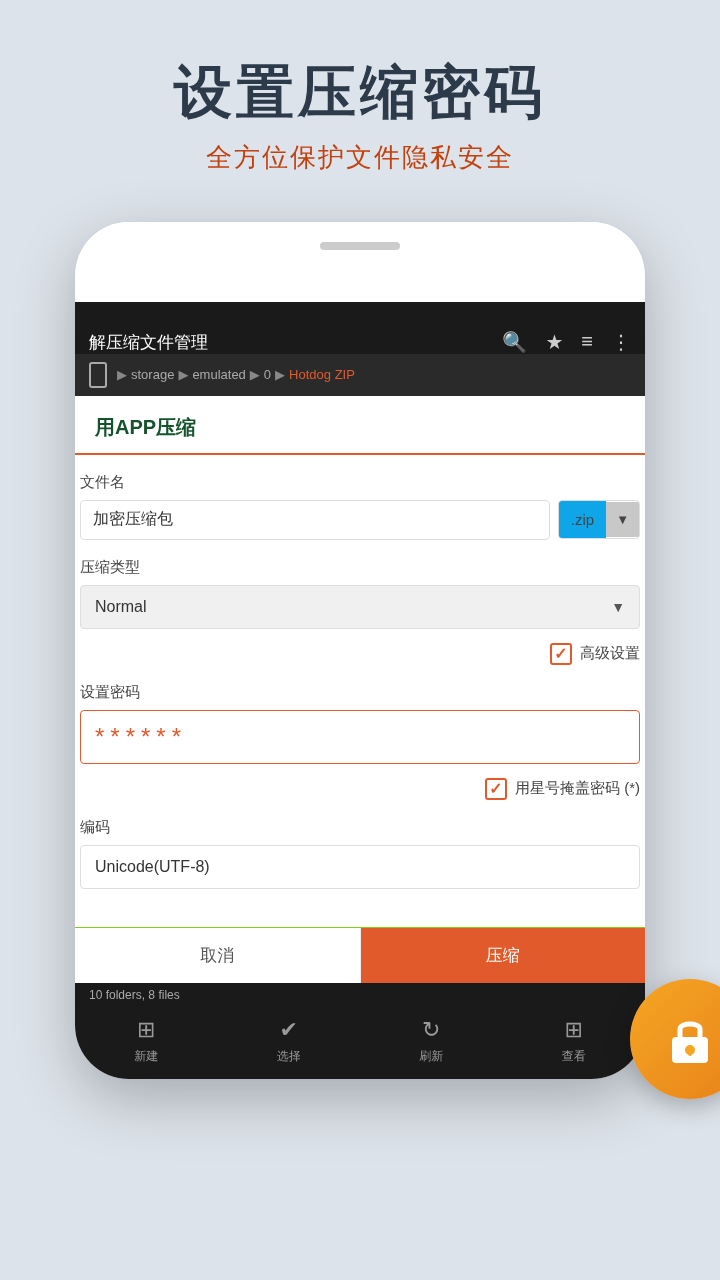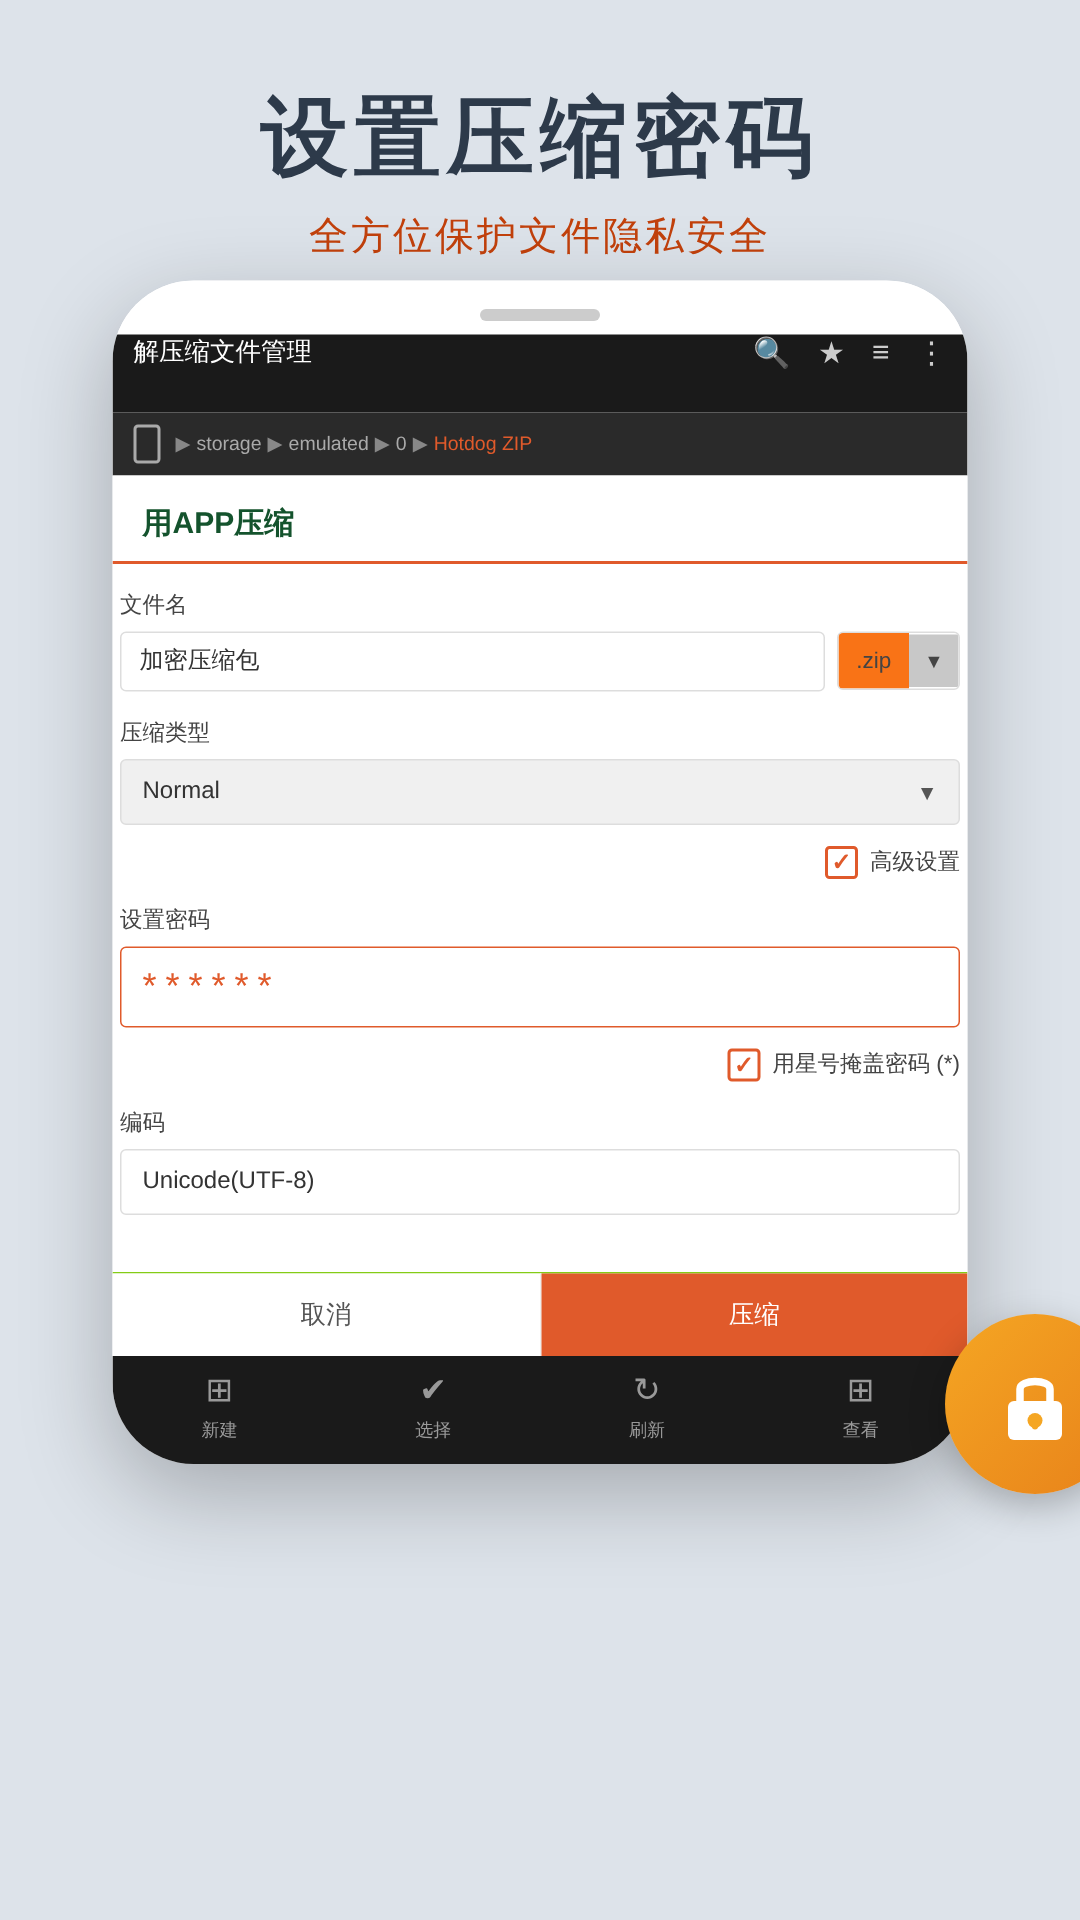--- a/index.html
+++ b/index.html
@@ -9,21 +9,21 @@
       background: #dde3ea;
       font-family: 'PingFang SC', 'Microsoft YaHei', Arial, sans-serif;
       overflow: hidden;
       position: relative;
     }
 
     
     .hero-section {
       text-align: center;
       padding-top: 60px;
-      padding-bottom: 12px;
+      padding-bottom: 47px;
     }
     .hero-title {
       font-size: 58px;
       font-weight: 900;
       color: #2d3a4a;
       letter-spacing: 4px;
       line-height: 1.1;
     }
     .hero-subtitle {
       font-size: 26px;
@@ -55,23 +55,24 @@
       height: 8px;
       background: #ccc;
       border-radius: 4px;
     }
 
     
     .app-bar {
       background: #1a1a1a;
       color: #fff;
       display: flex;
-      align-items: flex-start;
+      align-items: flex-end;
       padding: 0 14px;
       height: 52px;
+      margin-top: 44px;
     }
     .app-bar-title {
       font-size: 17px;
       font-weight: 500;
       flex: 1;
       color: #fff;
     }
     .app-bar-icons {
       display: flex;
       align-items: center;
@@ -157,21 +158,21 @@
       display: flex;
       align-items: center;
       border: 1px solid #ddd;
       border-radius: 4px;
       overflow: hidden;
     }
     .ext-label {
       padding: 10px 12px;
       font-size: 15px;
       color: #444;
-      background: #f97316;
+      background: #0ea5e9;
     }
     .ext-dropdown {
       background: #c8c8c8;
       padding: 10px 10px;
       cursor: pointer;
       color: #444;
       font-size: 13px;
     }
 
     
@@ -438,20 +439,23 @@
         </div>
 
       </div>
 
       <div class="dialog-buttons">
         <button class="btn-cancel">取消</button>
         <button class="btn-compress">压缩</button>
       </div>
     </div>
 
+    <div class="phone-status-bar">
+      <span>10 folders, 8 files</span>
+    </div>
 
     <div class="bottom-nav">
       <div class="nav-item">
         <span class="nav-icon">⊞</span>
         <span class="nav-label">新建</span>
       </div>
       <div class="nav-item">
         <span class="nav-icon">✔</span>
         <span class="nav-label">选择</span>
       </div>

